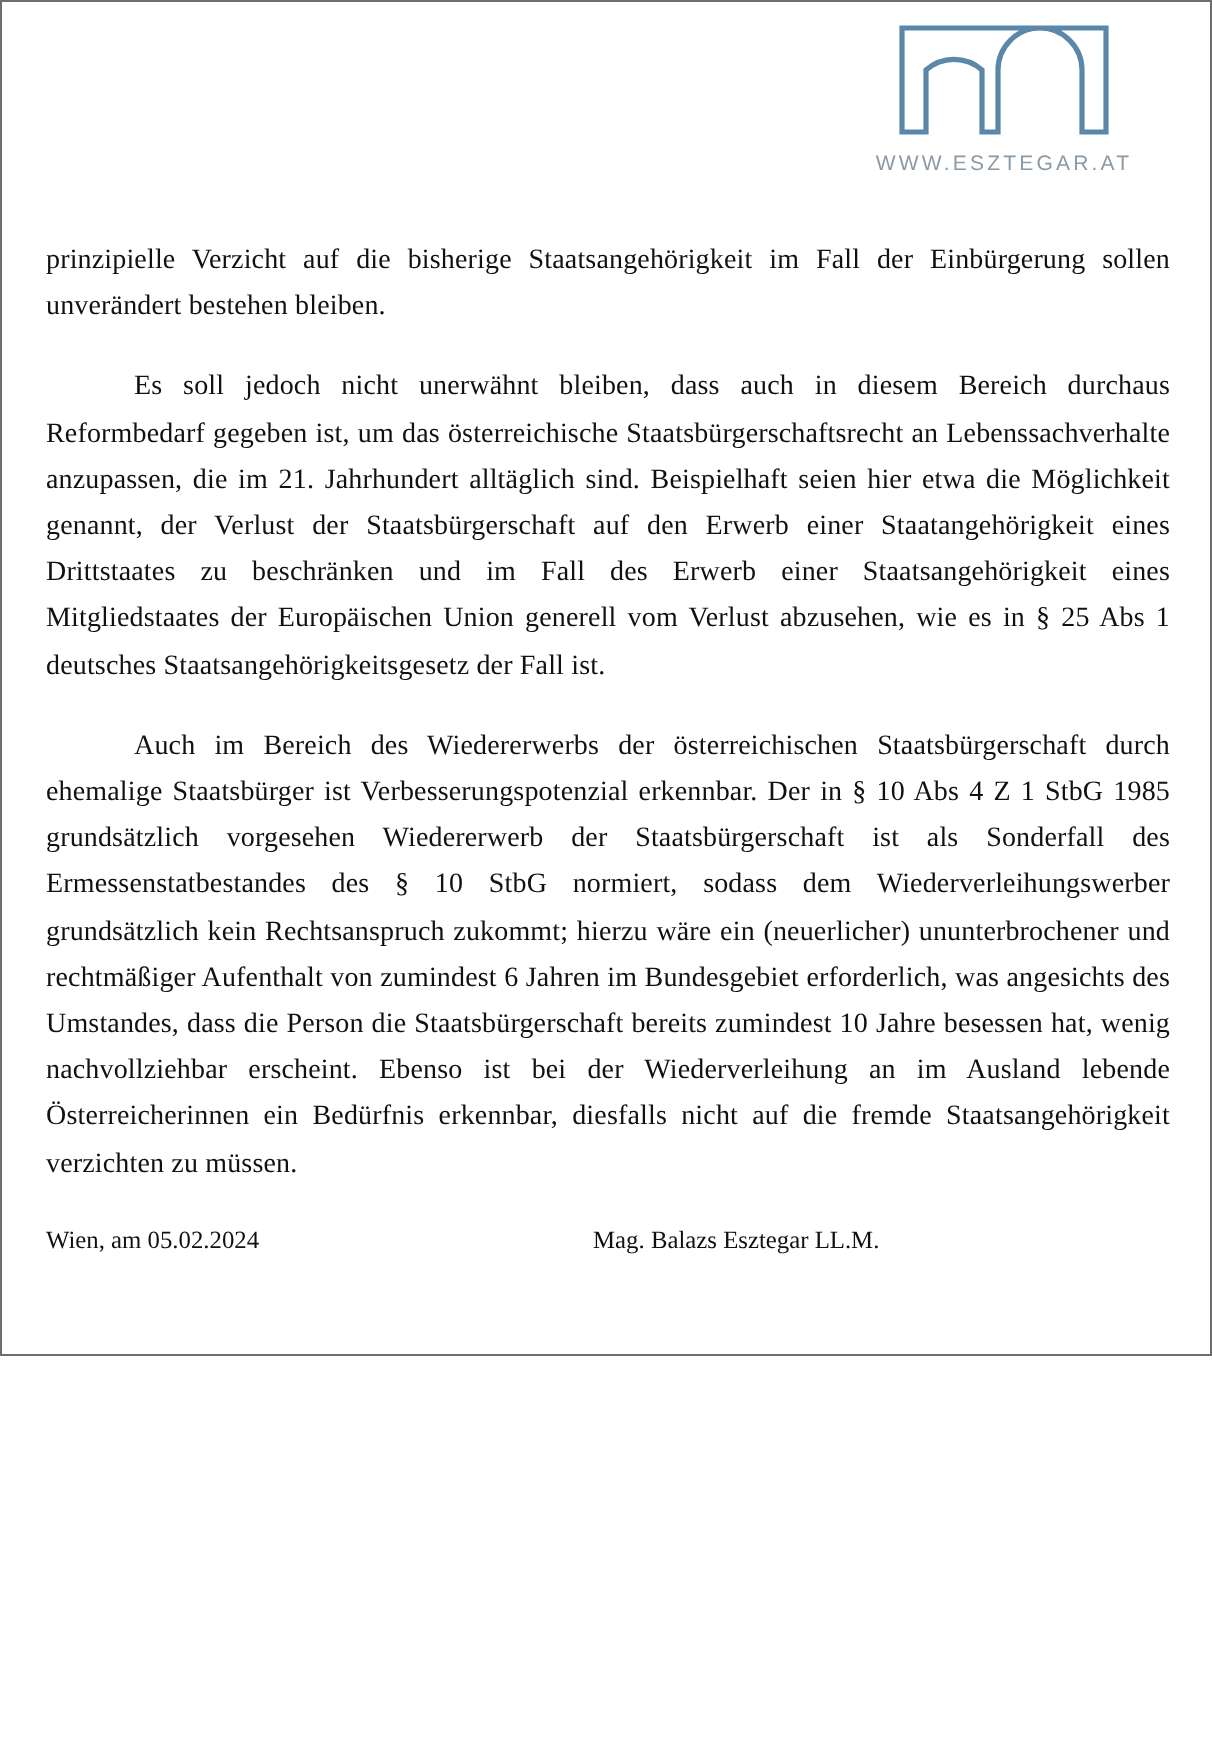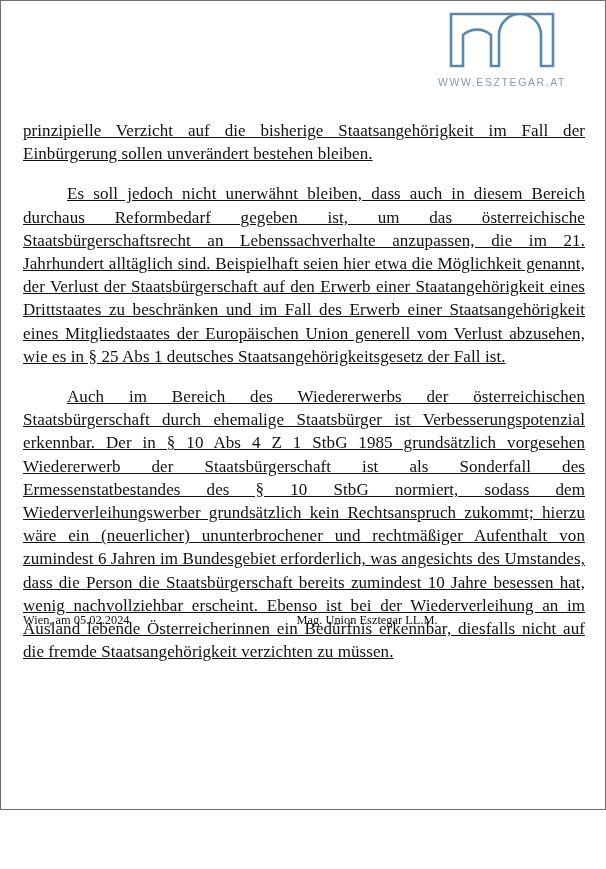--- a/index.html
+++ b/index.html
@@ -3,21 +3,21 @@
 <meta charset="utf-8">
 <style>
   html, body {
     margin: 0;
     padding: 0;
     background: #ffffff;
   }
   .page {
     position: relative;
     width: 606px;
-    height: 810px;
+    height: 678px;
     background: #ffffff;
     border: 1px solid #6e6e6e;
     box-sizing: border-box;
     overflow: hidden;
     font-family: "Liberation Serif", "DejaVu Serif", serif;
     color: #111111;
   }
   
   .letterhead {
     position: absolute;
@@ -42,26 +42,25 @@
   }
   
   .content {
     position: absolute;
     left: 22px;
     top: 118px;
     width: 562px;
   }
   .para {
     margin: 0 0 17px 0;
-    font-size: 17px;
+    font-size: 14px;
     line-height: 23.2px;
     text-align: justify;
     text-justify: inter-word;
     letter-spacing: 0.08px;
-    text-decoration: underline;
   }
   .para.indent {
     text-indent: 44px;
   }
   .para.last {
     margin-bottom: 0;
   }
   
   .signature {
     position: absolute;
@@ -107,20 +106,20 @@
     <div class="logo-tagline">WWW.ESZTEGAR.AT</div>
   </div>
 
   <div class="content">
     <p class="para">prinzipielle Verzicht auf die bisherige Staatsangehörigkeit im Fall der Einbürgerung sollen unverändert bestehen bleiben.</p>
     <p class="para indent">Es soll jedoch nicht unerwähnt bleiben, dass auch in diesem Bereich durchaus Reformbedarf gegeben ist, um das österreichische Staatsbürgerschaftsrecht an Lebenssachverhalte anzupassen, die im 21. Jahrhundert alltäglich sind. Beispielhaft seien hier etwa die Möglichkeit genannt, der Verlust der Staatsbürgerschaft auf den Erwerb einer Staatangehörigkeit eines Drittstaates zu beschränken und im Fall des Erwerb einer Staatsangehörigkeit eines Mitgliedstaates der Europäischen Union generell vom Verlust abzusehen, wie es in § 25 Abs 1 deutsches Staatsangehörigkeitsgesetz der Fall ist.</p>
     <p class="para indent">Auch im Bereich des Wiedererwerbs der österreichischen Staatsbürgerschaft durch ehemalige Staatsbürger ist Verbesserungspotenzial erkennbar. Der in § 10 Abs 4 Z 1 StbG 1985 grundsätzlich vorgesehen Wiedererwerb der Staatsbürgerschaft ist als Sonderfall des Ermessenstatbestandes des § 10 StbG normiert, sodass dem Wiederverleihungswerber grundsätzlich kein Rechtsanspruch zukommt; hierzu wäre ein (neuerlicher) ununterbrochener und rechtmäßiger Aufenthalt von zumindest 6 Jahren im Bundesgebiet erforderlich, was angesichts des Umstandes, dass die Person die Staatsbürgerschaft bereits zumindest 10 Jahre besessen hat, wenig nachvollziehbar erscheint. Ebenso ist bei der Wiederverleihung an im Ausland lebende Österreicherinnen ein Bedürfnis erkennbar, diesfalls nicht auf die fremde Staatsangehörigkeit verzichten zu müssen.</p>
   </div>
 
   <div class="signature">
-    <span class="sig-place">Wien, am 05.02.2024</span><span class="sig-name">Mag. Union Esztegar LL.M.</span>
+    <span class="sig-place">Wien, am 05.02.2024</span><span class="sig-name">Mag. Balazs Esztegar LL.M.</span>
   </div>
 
   <div class="footer">
     <span class="bar">|</span><span class="pageno">22</span><span class="bar">|</span>
   </div>
 
 </div>
 
 </body></html>

